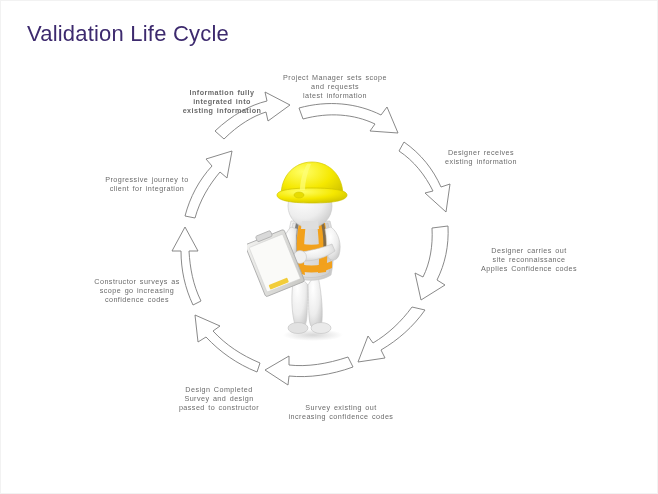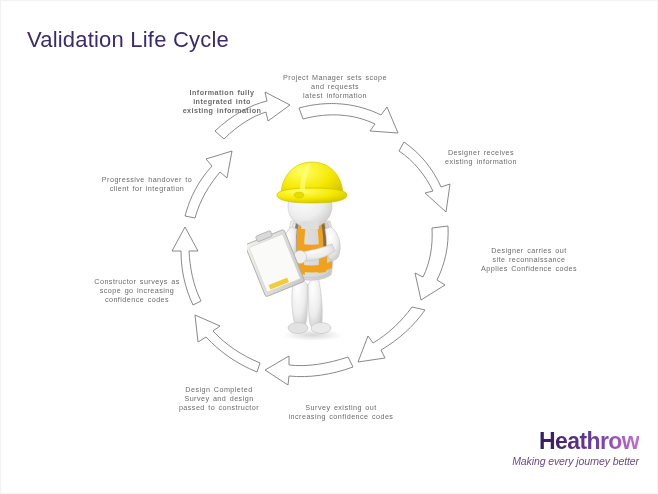--- a/index.html
+++ b/index.html
@@ -15,21 +15,21 @@
     width: 658px;
     height: 494px;
     background: #ffffff;
     overflow: hidden;
     box-sizing: border-box;
     border: 1px solid #f2f2f2;
   }
   #slide-title {
     position: absolute;
     left: 26px;
-    top: 26px;
+    top: 20px;
     font-size: 22px;
     font-weight: 400;
     color: #3d2a6e;
     letter-spacing: 0.2px;
     white-space: nowrap;
   }
   .cyclebox {
     position: absolute;
     left: 0;
     top: 0;
@@ -205,24 +205,20 @@
 site reconnaissance
 Applies Confidence codes</div>
   <div class="lbl" id="lbl-4">Survey existing out
 increasing confidence codes</div>
   <div class="lbl" id="lbl-5">Design Completed
 Survey and design
 passed to constructor</div>
   <div class="lbl" id="lbl-6">Constructor surveys as
 scope go increasing
 confidence codes</div>
-  <div class="lbl" id="lbl-7">Progressive handover to
+  <div class="lbl" id="lbl-7">Progressive journey to
 client for integration</div>
   <div class="lbl" id="lbl-8">Information fully
 integrated into
 existing information</div>
 
-  <div id="logo">
-    <div id="logo-word">Heathrow</div>
-    <div id="logo-tag">Making every journey better</div>
-  </div>
 
 </div>
 
 </body></html>

